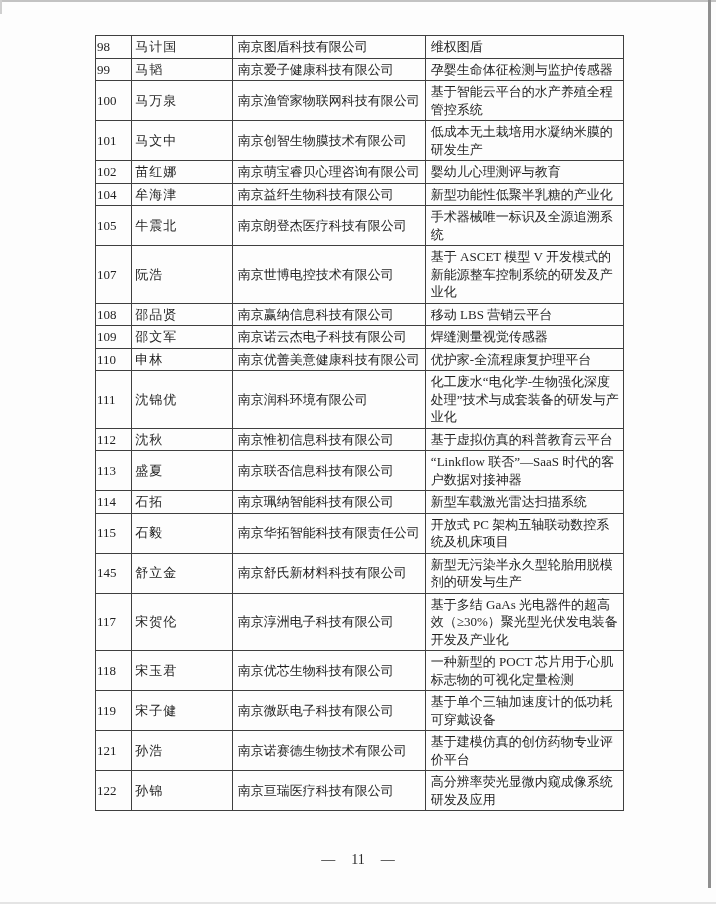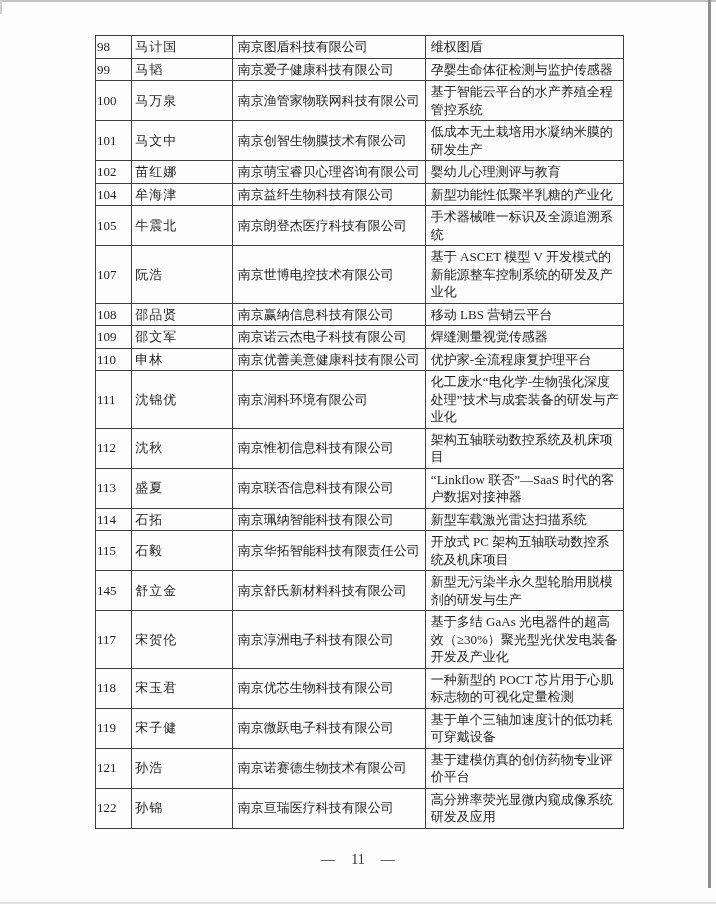--- a/index.html
+++ b/index.html
@@ -130,21 +130,21 @@
       <tr>
         <td class="col-no">111</td>
         <td class="col-name">沈锦优</td>
         <td class="col-company">南京润科环境有限公司</td>
         <td class="col-project">化工废水“电化学-生物强化深度处理”技术与成套装备的研发与产业化</td>
       </tr>
       <tr>
         <td class="col-no">112</td>
         <td class="col-name">沈秋</td>
         <td class="col-company">南京惟初信息科技有限公司</td>
-        <td class="col-project">架构五轴联动数控系统及机床项目</td>
+        <td class="col-project">基于虚拟仿真的科普教育云平台</td>
       </tr>
       <tr>
         <td class="col-no">113</td>
         <td class="col-name">盛夏</td>
         <td class="col-company">南京联否信息科技有限公司</td>
         <td class="col-project">“Linkflow 联否”—SaaS 时代的客户数据对接神器</td>
       </tr>
       <tr>
         <td class="col-no">114</td>
         <td class="col-name">石拓</td>

